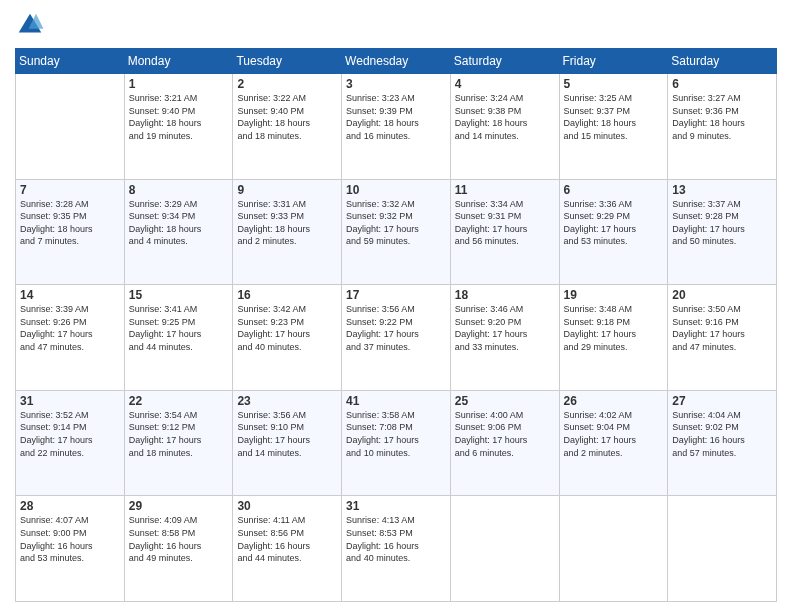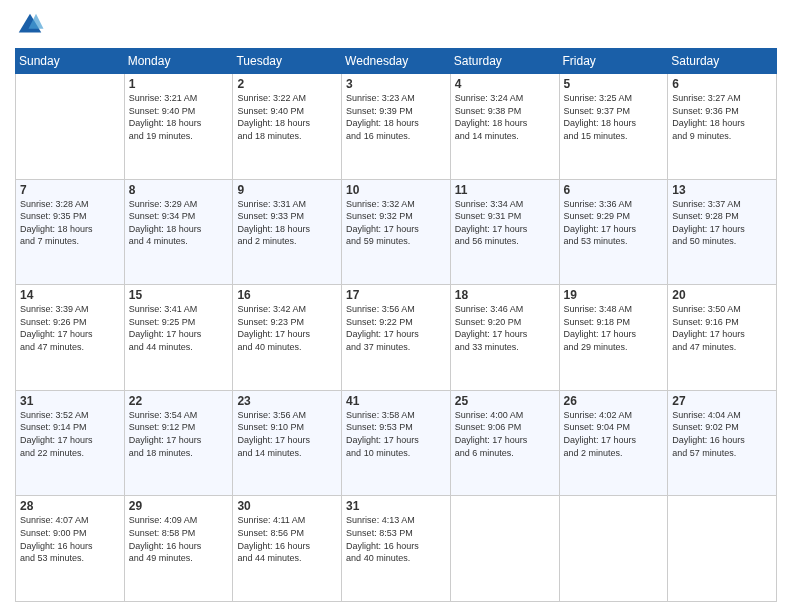--- a/index.html
+++ b/index.html
@@ -295,21 +295,21 @@
           <td>
             <span class="day-number">23</span>
             <div class="cell-text">Sunrise: 3:56 AM</div>
             <div class="cell-text">Sunset: 9:10 PM</div>
             <div class="cell-text">Daylight: 17 hours</div>
             <div class="cell-text">and 14 minutes.</div>
           </td>
           <td>
             <span class="day-number">41</span>
             <div class="cell-text">Sunrise: 3:58 AM</div>
-            <div class="cell-text">Sunset: 9:53 PM</div>
+            <div class="cell-text">Sunset: 7:08 PM</div>
             <div class="cell-text">Daylight: 17 hours</div>
             <div class="cell-text">and 10 minutes.</div>
           </td>
           <td>
             <span class="day-number">25</span>
             <div class="cell-text">Sunrise: 4:00 AM</div>
             <div class="cell-text">Sunset: 9:06 PM</div>
             <div class="cell-text">Daylight: 17 hours</div>
             <div class="cell-text">and 6 minutes.</div>
           </td>

